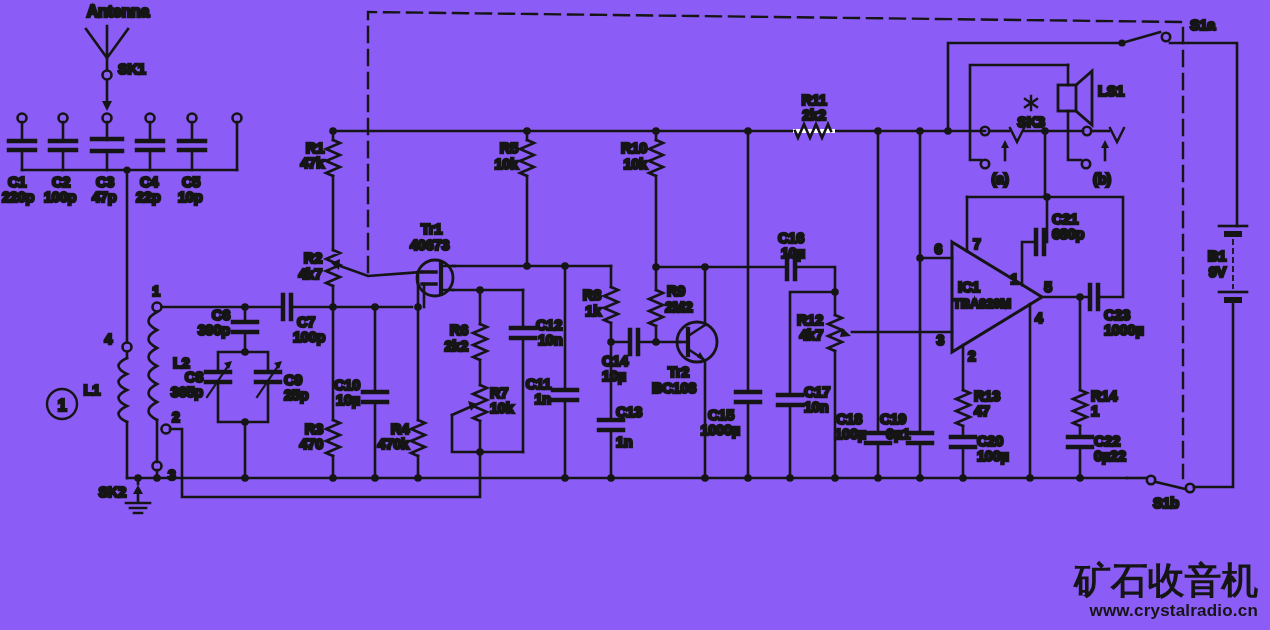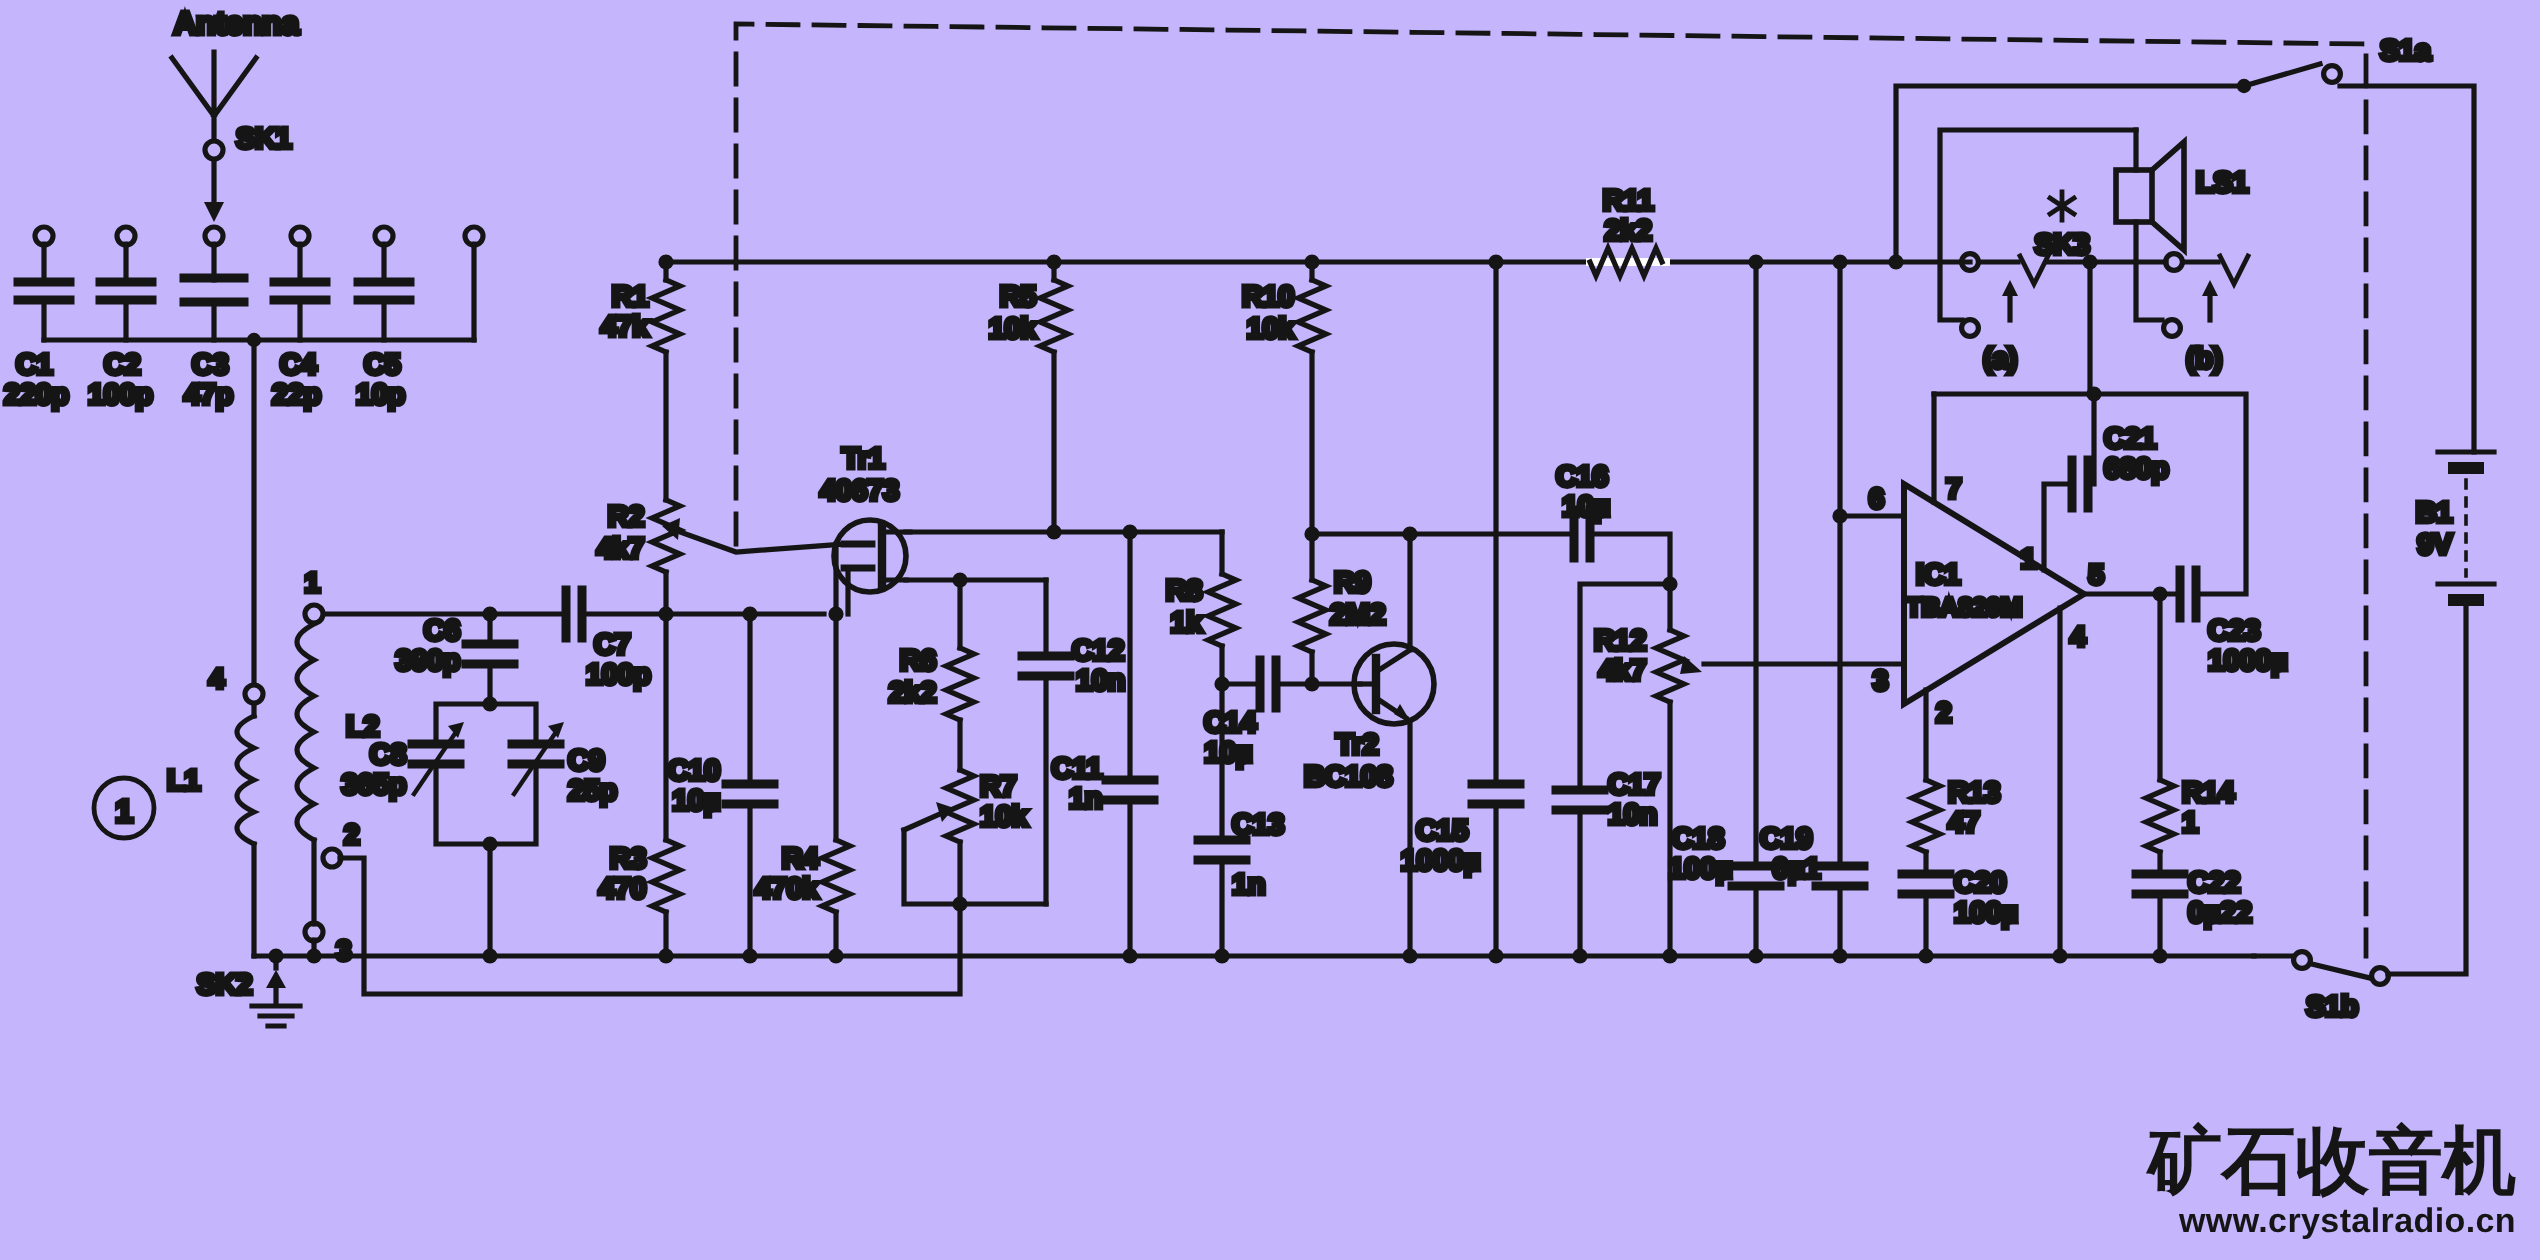--- a/index.html
+++ b/index.html
@@ -1,16 +1,16 @@
 <!DOCTYPE html>
 <html><head>
 <meta charset="utf-8">
 <style>
   html,body{margin:0;padding:0;background:#ffffff;}
-  .page{position:relative;width:1270px;height:630px;background:#c4b5fd;overflow:hidden;
+  .page{position:relative;width:1270px;height:630px;background:#8b5cf6;overflow:hidden;
         font-family:"Liberation Sans",sans-serif;}
   svg text{font-family:"Liberation Sans",sans-serif;font-weight:bold;fill:#151515;letter-spacing:-0.2px;}
   .lbl{font-size:14.5px;}
   .pin{font-size:14px;}
   .big{font-size:16px;}
   .wm1{font-size:37px;font-weight:bold;}
   .wm2{font-size:17px;font-weight:bold;letter-spacing:0.2px;}
 </style>
 </head>
 <body>

